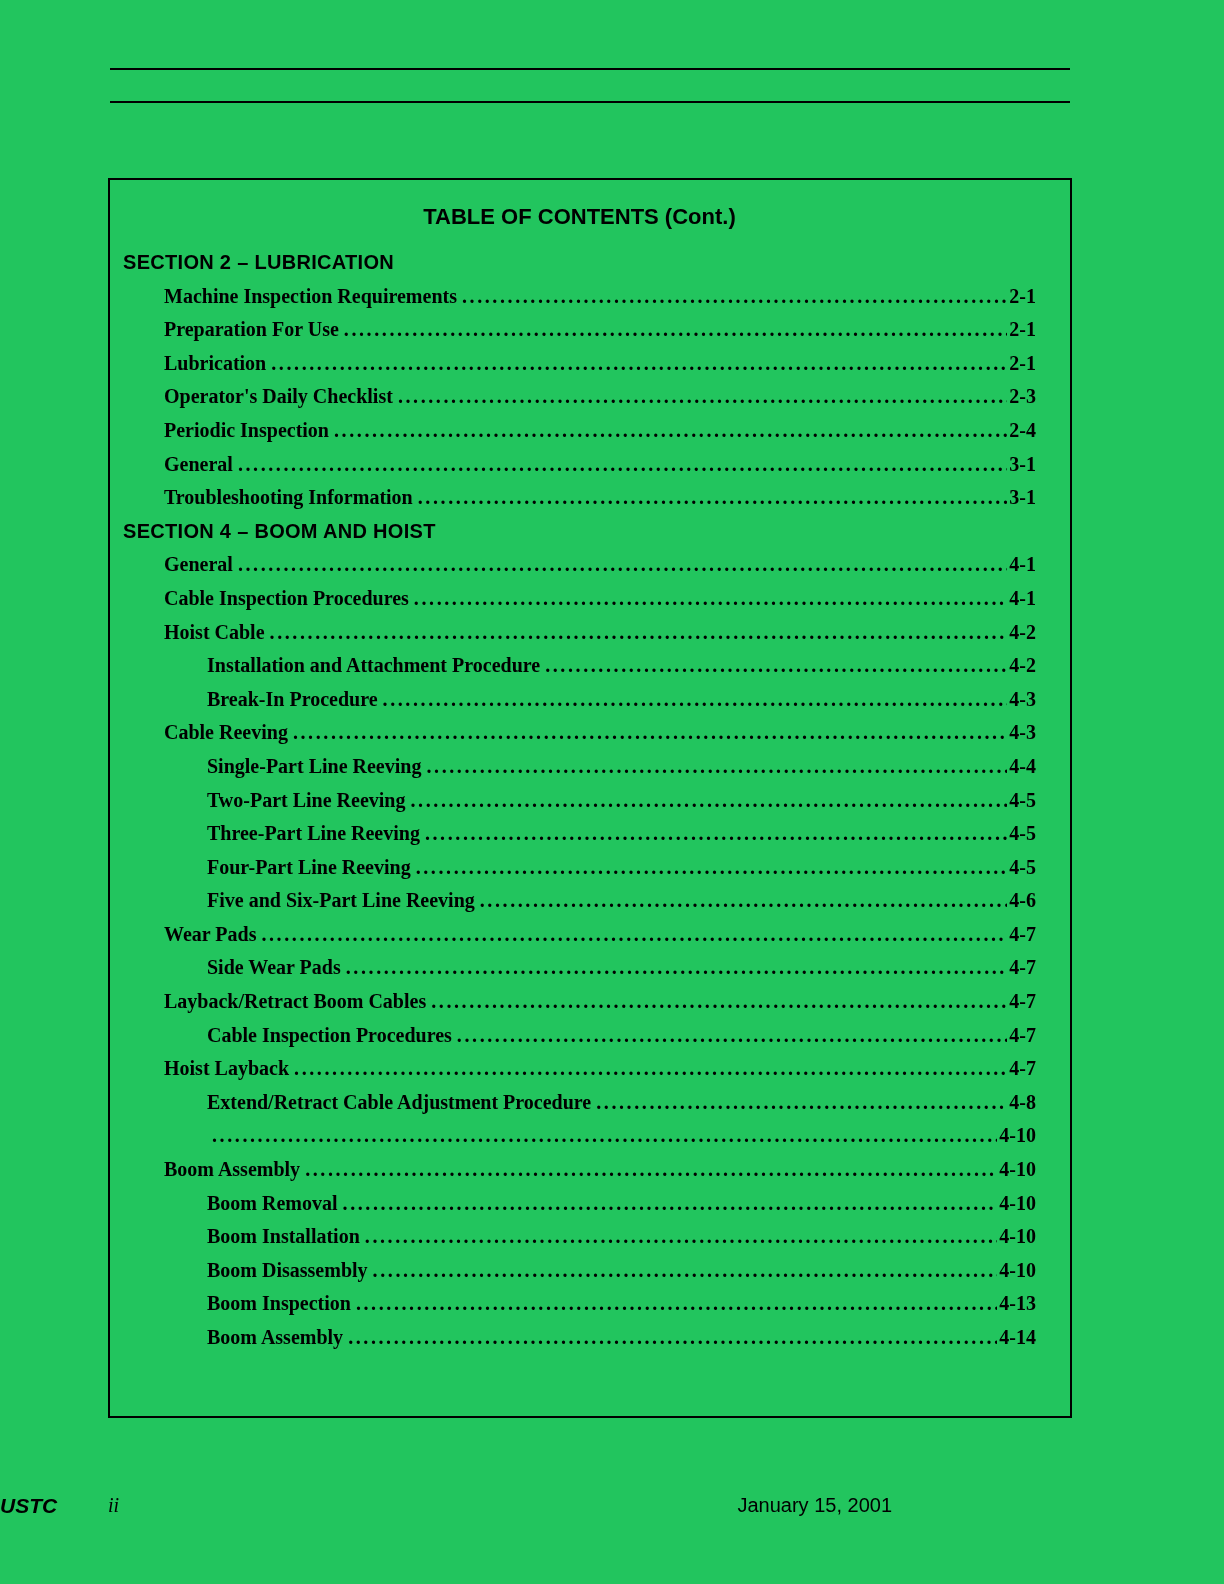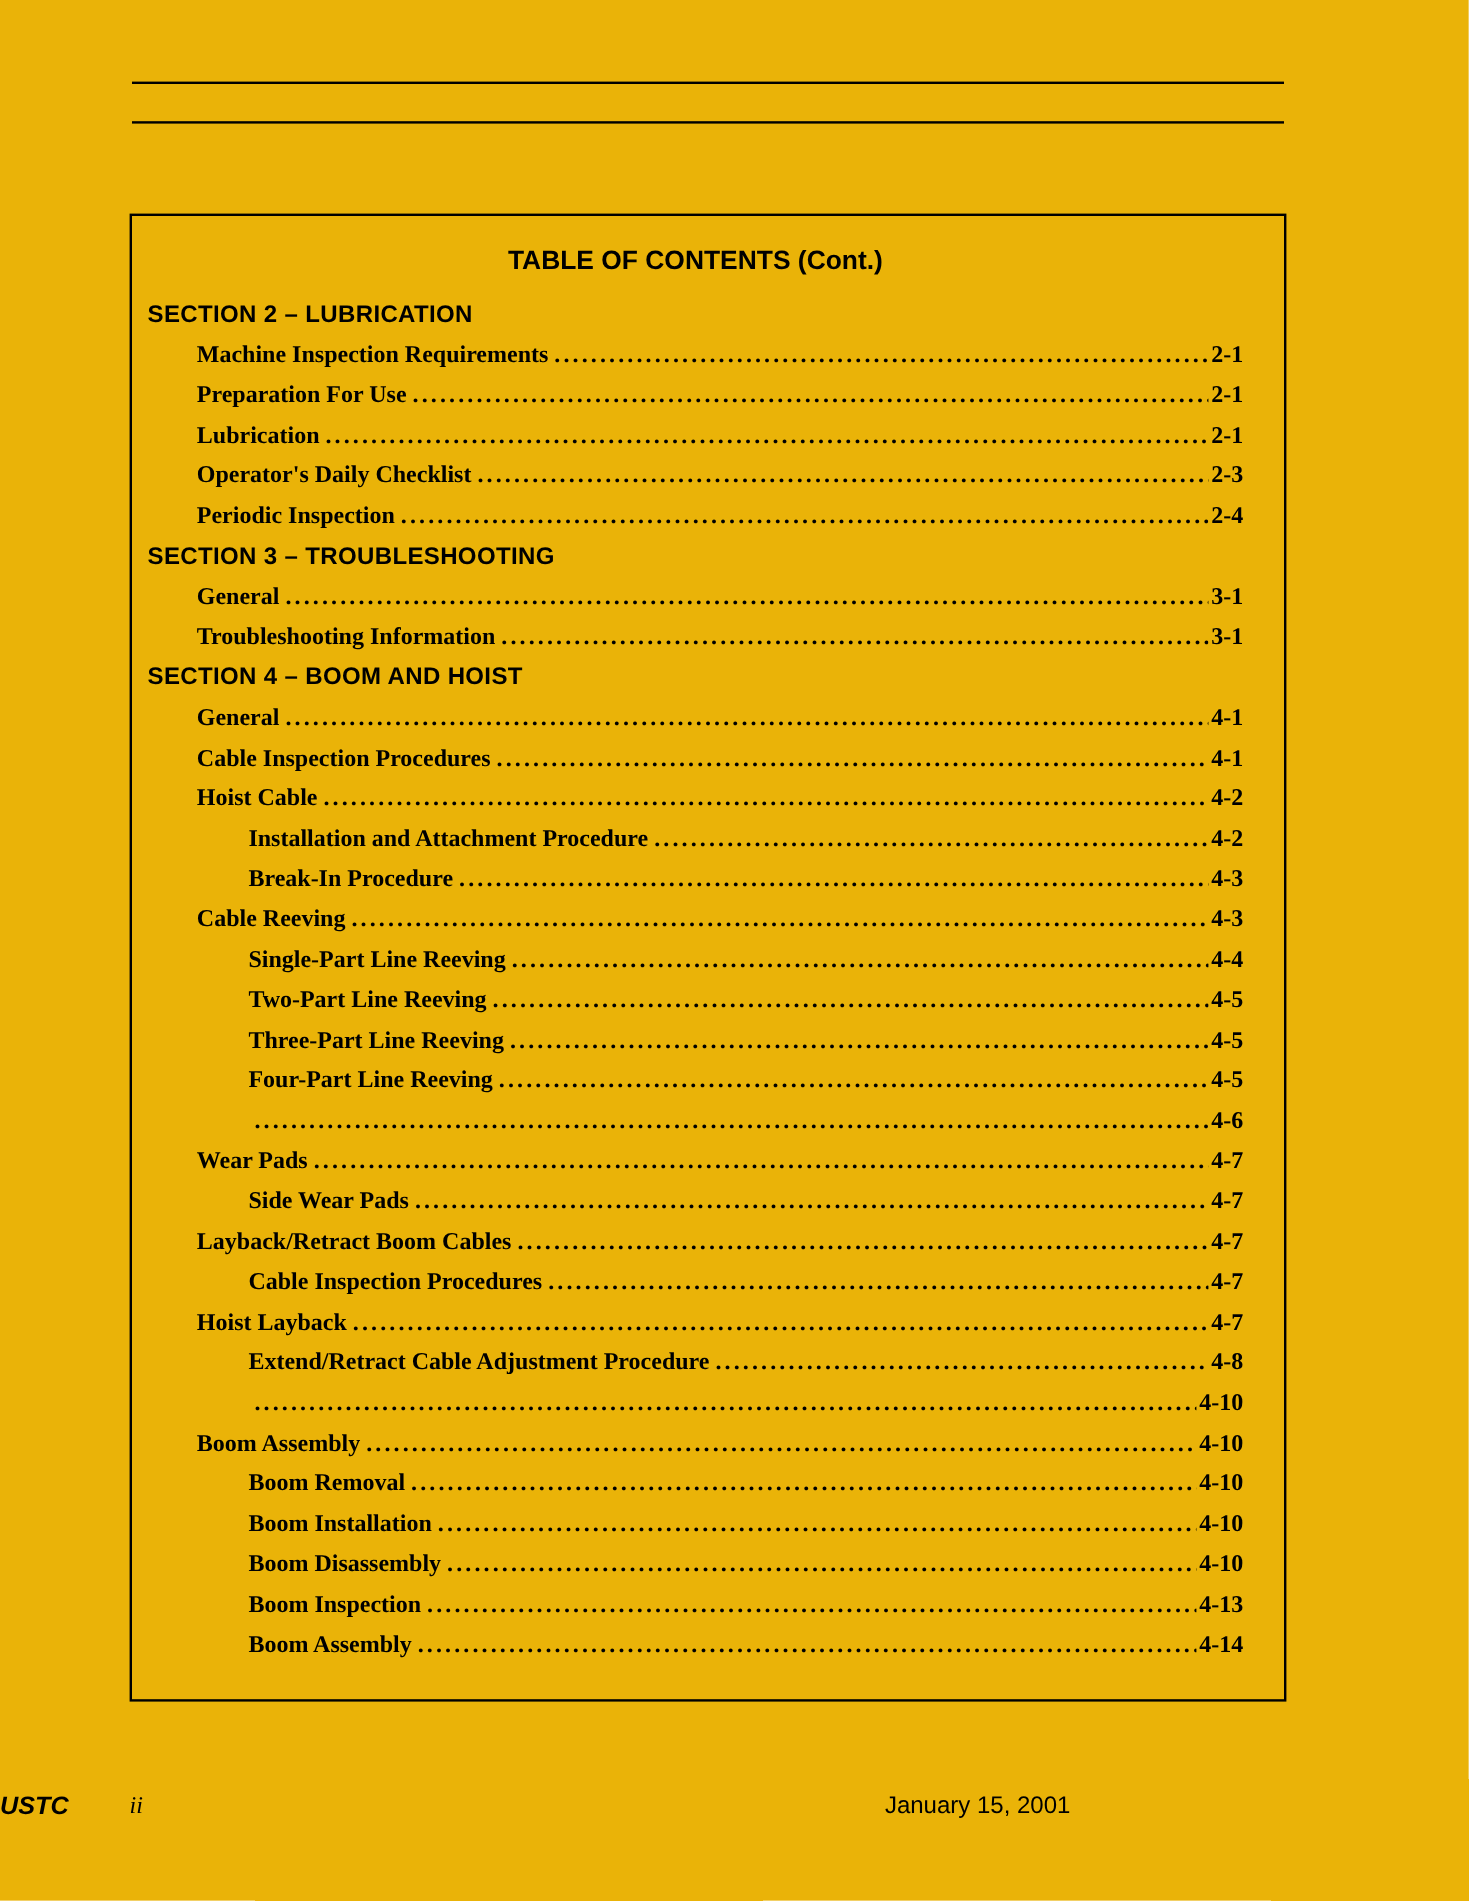--- a/index.html
+++ b/index.html
@@ -4,21 +4,21 @@
 <style>
   html, body {
     margin: 0;
     padding: 0;
     background: #ffffff;
   }
   .page {
     position: relative;
     width: 1224px;
     height: 1584px;
-    background: #eab308;
+    background: #22c55e;
     color: #000000;
     font-family: "Liberation Serif", serif;
     overflow: hidden;
   }
   .rule {
     position: absolute;
     left: 110px;
     width: 960px;
     height: 2px;
     background: #000000;
@@ -132,23 +132,20 @@
         <div class="toc-row entry level-1">
           <span class="entry-label">Operator's Daily Checklist</span>
           <span class="dot-leader">............................................................................................................................................................................................................................................................................................................</span>
           <span class="page-num">2-3</span>
         </div>
         <div class="toc-row entry level-1">
           <span class="entry-label">Periodic Inspection</span>
           <span class="dot-leader">............................................................................................................................................................................................................................................................................................................</span>
           <span class="page-num">2-4</span>
         </div>
-        <div class="toc-row section">
-          <span class="entry-label">SECTION 3 – TROUBLESHOOTING</span>
-        </div>
         <div class="toc-row entry level-1">
           <span class="entry-label">General</span>
           <span class="dot-leader">............................................................................................................................................................................................................................................................................................................</span>
           <span class="page-num">3-1</span>
         </div>
         <div class="toc-row entry level-1">
           <span class="entry-label">Troubleshooting Information</span>
           <span class="dot-leader">............................................................................................................................................................................................................................................................................................................</span>
           <span class="page-num">3-1</span>
         </div>
@@ -199,20 +196,21 @@
           <span class="entry-label">Three-Part Line Reeving</span>
           <span class="dot-leader">............................................................................................................................................................................................................................................................................................................</span>
           <span class="page-num">4-5</span>
         </div>
         <div class="toc-row entry level-2">
           <span class="entry-label">Four-Part Line Reeving</span>
           <span class="dot-leader">............................................................................................................................................................................................................................................................................................................</span>
           <span class="page-num">4-5</span>
         </div>
         <div class="toc-row entry level-2">
+          <span class="entry-label">Five and Six-Part Line Reeving</span>
           <span class="dot-leader">............................................................................................................................................................................................................................................................................................................</span>
           <span class="page-num">4-6</span>
         </div>
         <div class="toc-row entry level-1">
           <span class="entry-label">Wear Pads</span>
           <span class="dot-leader">............................................................................................................................................................................................................................................................................................................</span>
           <span class="page-num">4-7</span>
         </div>
         <div class="toc-row entry level-2">
           <span class="entry-label">Side Wear Pads</span>

